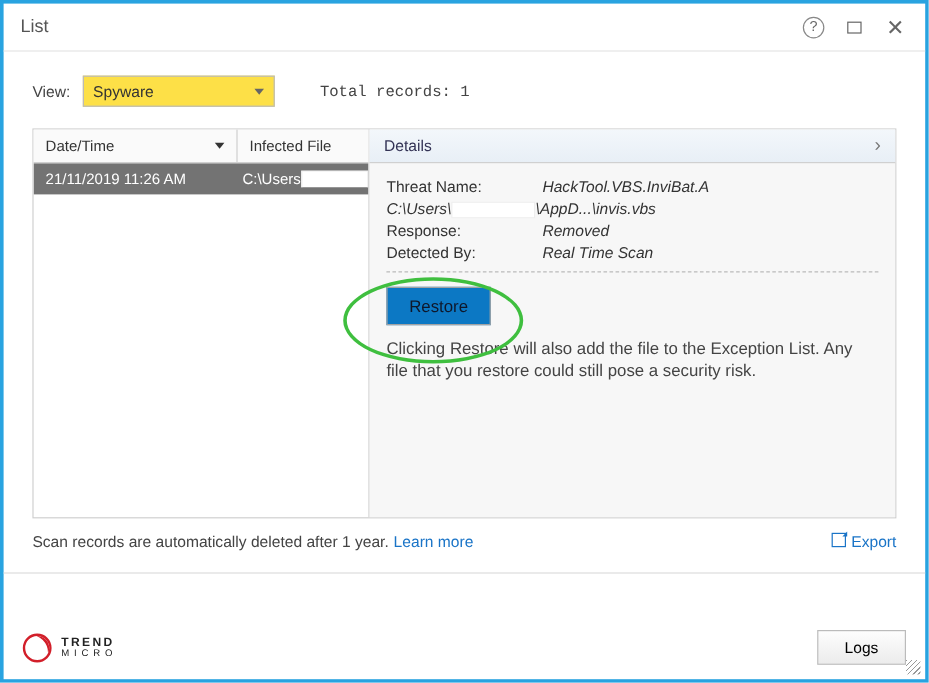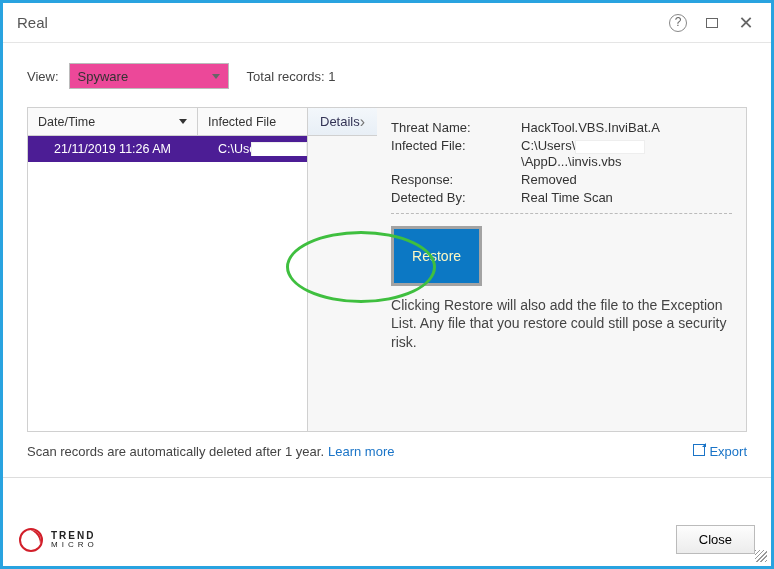--- a/index.html
+++ b/index.html
@@ -10,48 +10,48 @@
 .titlebar .spacer { flex: 1; }
 .tb-icon { width: 22px; height: 22px; display: inline-flex; align-items: center; justify-content: center; margin-left: 12px; cursor: pointer; color: #666; }
 .help-icon { border: 1.5px solid #888; border-radius: 50%; width: 18px; height: 18px; font-size: 12px; line-height: 15px; text-align: center; }
 .max-icon { border: 1.5px solid #666; width: 12px; height: 10px; }
 .close-icon { font-size: 18px; line-height: 1; }
 
 .content { flex: 1; padding: 20px 24px 12px 24px; display: flex; flex-direction: column; }
 
 .view-row { display: flex; align-items: center; margin-bottom: 18px; }
 .view-label { margin-right: 10px; color: #444; }
-.view-select { width: 160px; height: 26px; border: 1px solid #bbb; display: flex; align-items: center; padding: 0 8px; background: #ec4899; cursor: pointer; justify-content: space-between; }
+.view-select { width: 160px; height: 26px; border: 1px solid #bbb; display: flex; align-items: center; padding: 0 8px; background: #fde047; cursor: pointer; justify-content: space-between; }
 .caret { width: 0; height: 0; border-left: 4px solid transparent; border-right: 4px solid transparent; border-top: 5px solid #666; }
-.total-records { margin-left: 18px; color: #444; }
+.total-records { margin-left: 38px; color: #444; font-family: Liberation Mono, monospace; }
 
 .panel { border: 1px solid #d0d0d0; height: 325px; display: flex; position: relative; }
 .left-pane { width: 280px; border-right: 1px solid #d0d0d0; display: flex; flex-direction: column; }
 .tbl-head { display: flex; background: #fafafa; border-bottom: 1px solid #d0d0d0; height: 28px; }
 .th { display: flex; align-items: center; padding: 0 10px; font-size: 12.5px; color: #333; border-right: 1px solid #d0d0d0; }
 .th-dt { width: 170px; justify-content: space-between; }
 .th-if { flex: 1; border-right: none; }
 .sort-caret { width: 0; height: 0; border-left: 4px solid transparent; border-right: 4px solid transparent; border-top: 5px solid #333; }
 .tbl-body { flex: 1; overflow: hidden; }
 .row { display: flex; height: 26px; align-items: center; font-size: 12.5px; }
-.row.sel { background: #4c1d95; color: #fff; padding-left: 16px; }
+.row.sel { background: #737373; color: #fff; }
 .cell-dt { width: 170px; padding: 0 10px; }
 .cell-if { flex: 1; padding: 0 4px; position: relative; overflow: hidden; white-space: nowrap; }
 .redact1 { position: absolute; right: 0; top: 0; height: 26px; width: 56px; background: #fff; border: 1px solid #eee; }
 
-.right-pane { flex: 1; display: flex; flex-direction: row; background: #f7f7f7; position: relative; }
+.right-pane { flex: 1; display: flex; flex-direction: column; background: #f7f7f7; position: relative; }
 .det-head { height: 28px; background: linear-gradient(#f3f7fb,#e8eff6); border-bottom: 1px solid #d0d0d0; display: flex; align-items: center; padding: 0 12px; justify-content: space-between; color: #335; }
 .chev { color: #777; font-size: 16px; }
 .det-body { padding: 12px 14px; font-size: 13px; color: #333; }
 .kv { display: flex; margin-bottom: 3px; }
 .k { width: 130px; color: #333; }
-.v { flex: 1; position: relative; }
+.v { flex: 1; position: relative; font-style: italic; }
 .hr-dashed { border: none; border-top: 1px dashed #bbb; margin: 8px 0 12px 0; }
 .redact2 { display: inline-block; background: #fff; border: 1px solid #eee; height: 14px; vertical-align: middle; }
-.restore-btn { background: #0c78c4; color: #fef9c3; border: 3px solid #a3a3a3; padding: 19px 18px; font-size: 14px; cursor: pointer; }
+.restore-btn { background: #0c78c4; color: #0f172a; border: 1px solid #a3a3a3; padding: 7px 18px; font-size: 14px; cursor: pointer; }
 .restore-note { margin-top: 10px; color: #444; line-height: 1.35; font-size: 14px; }
 .green-ellipse { position: absolute; border: 3px solid #3fbf3f; border-radius: 50%; width: 150px; height: 72px; left: 283px; top: 228px; pointer-events: none; }
 
 .auto-del { margin-top: 12px; display: flex; align-items: center; color: #444; }
 .learn-more { color: #1a74c7; margin-left: 4px; text-decoration: none; cursor: pointer; }
 .export { margin-left: auto; color: #1a74c7; cursor: pointer; display: flex; align-items: flex-start; gap: 4px; }
 .export-icon { display: inline-block; width: 12px; height: 12px; border: 1.5px solid #1a74c7; position: relative; }
 .export-icon::after { content: ""; position: absolute; right: -2px; top: -2px; width: 0; height: 0; border-left: 4px solid transparent; border-bottom: 4px solid #1a74c7; }
 
 .sep { border: none; border-top: 1px solid #ddd; margin: 18px -24px 0 -24px; }
@@ -65,21 +65,21 @@
 .brand-bot { font-size: 8px; letter-spacing: 4px; color: #222; }
 .close-btn { margin-left: auto; background: linear-gradient(#fdfdfd,#ececec); border: 1px solid #bbb; padding: 6px 22px; font-size: 13px; cursor: pointer; }
 .resize { position: absolute; right: 4px; bottom: 4px; width: 12px; height: 12px; background: repeating-linear-gradient(135deg, #999 0 1px, transparent 1px 3px); }
 </style>
 </head>
 <body>
 
 <div class="window">
 
   <div class="titlebar">
-    <span class="title">Real</span>
+    <span class="title">List</span>
     <span class="spacer"></span>
     <span class="tb-icon">
         <span class="help-icon">?</span>
       </span>
     <span class="tb-icon">
         <span class="max-icon"></span>
       </span>
     <span class="tb-icon">
         <span class="close-icon">✕</span>
       </span>
@@ -124,21 +124,20 @@
         <div class="det-head">
           <span>Details</span>
           <span class="chev">›</span>
         </div>
         <div class="det-body">
           <div class="kv">
               <div class="k">Threat Name:</div>
               <div class="v">HackTool.VBS.InviBat.A</div>
             </div>
           <div class="kv">
-              <div class="k">Infected File:</div>
               <div class="v"><span>C:\Users\</span><span class="redact2" style="width:70px"></span><span>\AppD...\invis.vbs</span></div>
             </div>
           <div class="kv">
               <div class="k">Response:</div>
               <div class="v">Removed</div>
             </div>
           <div class="kv">
               <div class="k">Detected By:</div>
               <div class="v">Real Time Scan</div>
             </div>
@@ -164,17 +163,17 @@
   </div>
 
   <div class="footer">
     <div class="brand">
       <span class="brand-icon"></span>
       <span class="brand-text">
         <div class="brand-top">TREND</div>
         <div class="brand-bot">MICRO</div>
       </span>
     </div>
-    <button class="close-btn">Close</button>
+    <button class="close-btn">Logs</button>
   </div>
 
   <div class="resize"></div>
 </div>
 
 </body></html>

